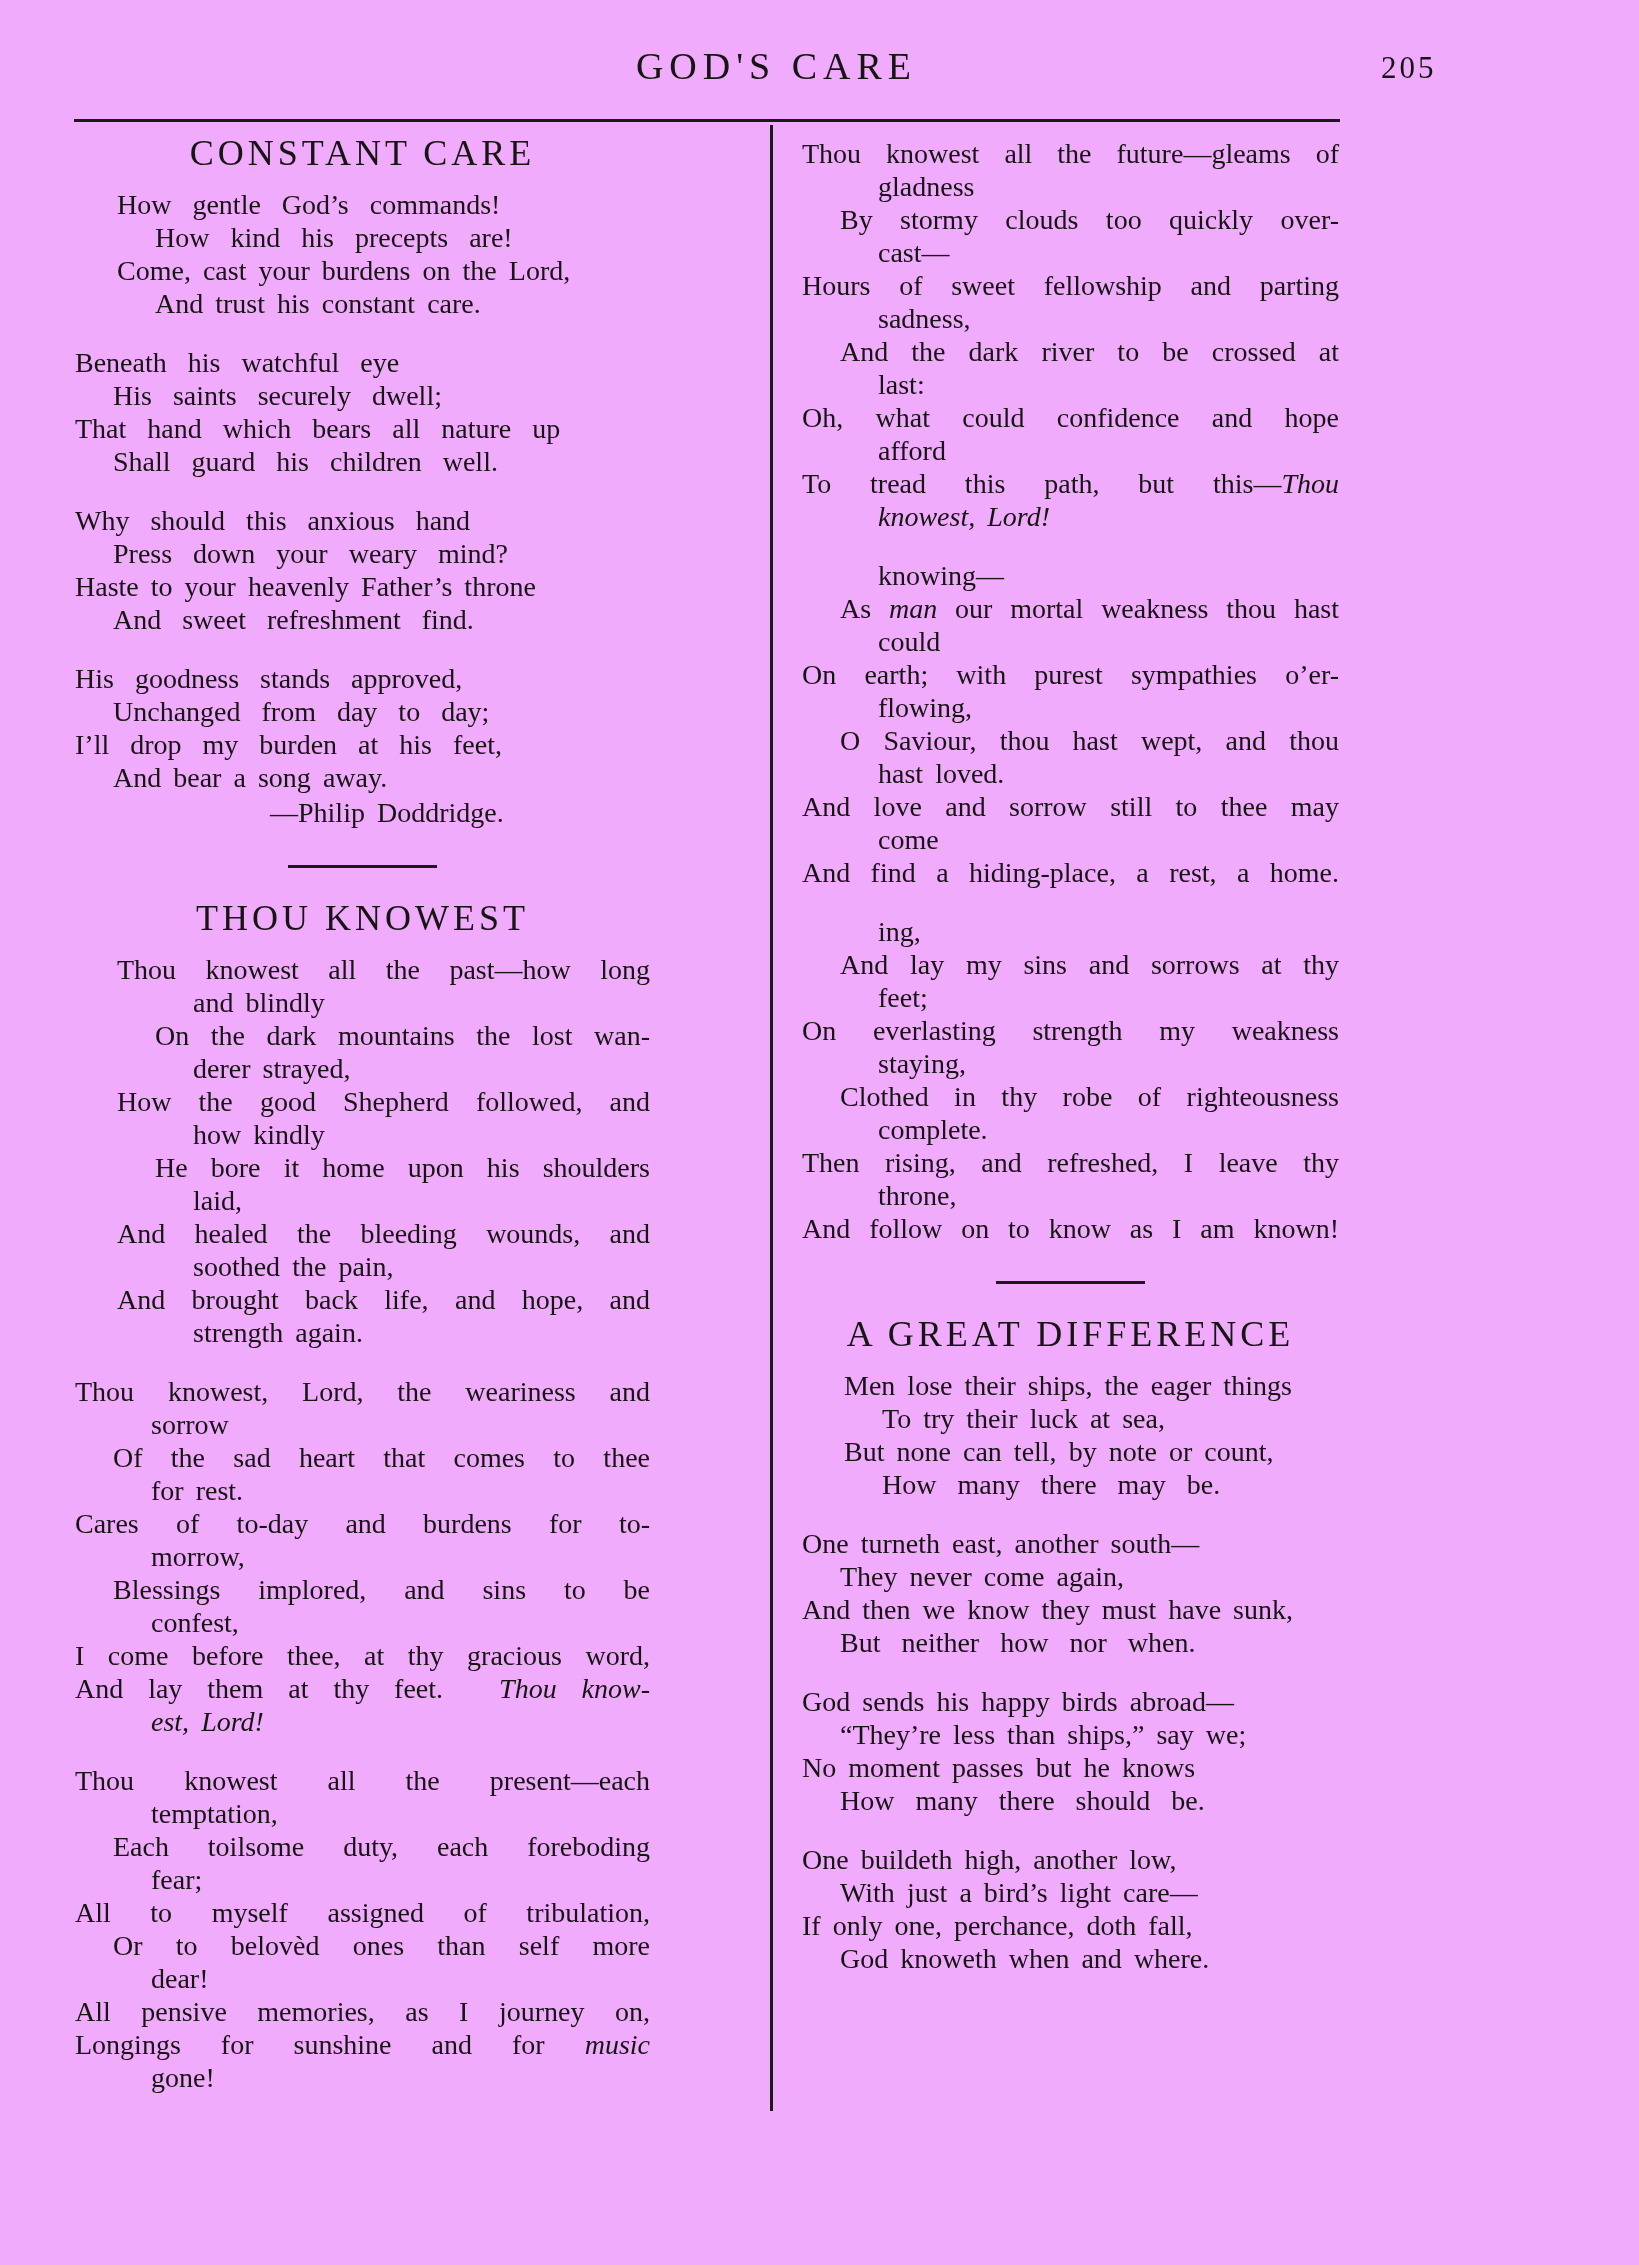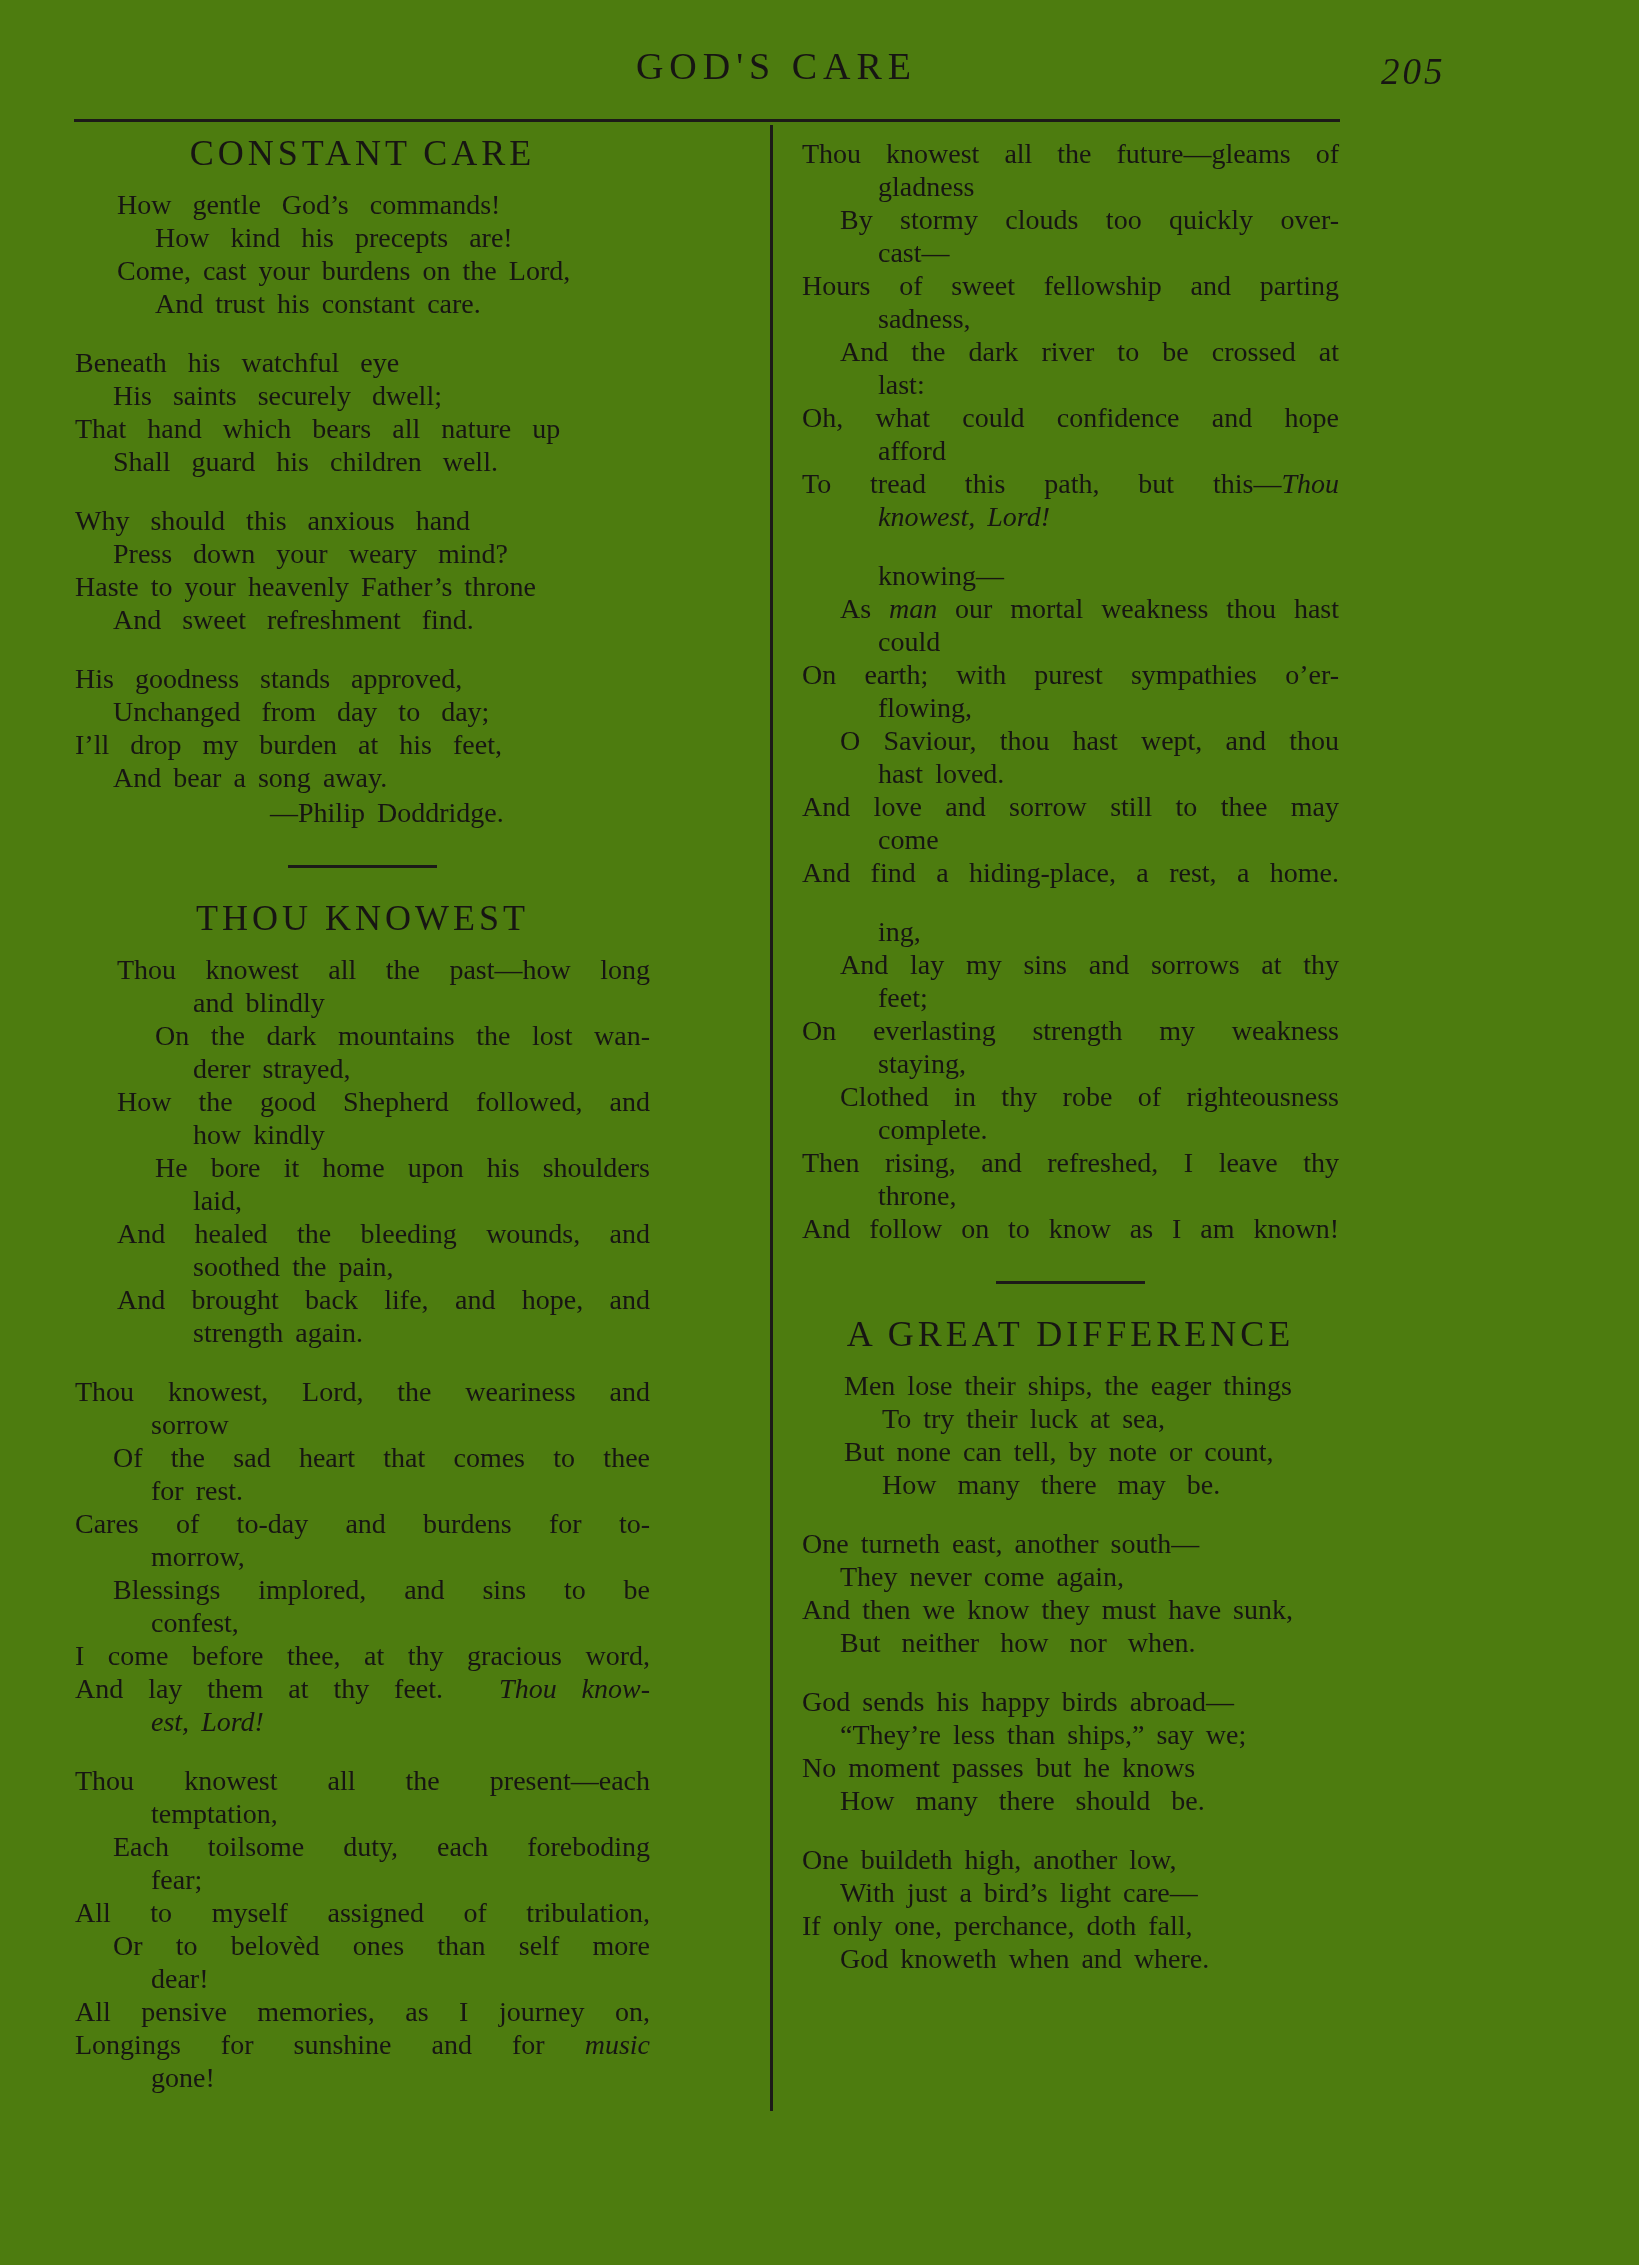--- a/index.html
+++ b/index.html
@@ -1,33 +1,33 @@
 <!DOCTYPE html>
 <html><head>
 <meta charset="utf-8">
 <style>
   html,body { margin:0; padding:0; background:#e8e6e0; }
   .page {
     position:relative;
     width:1640px; height:2266px;
     margin:0 auto;
-    background:#4d7c0f;
+    background:#f0abfc;
     color:#171513;
     font-family:"Liberation Serif","DejaVu Serif",serif;
     overflow:hidden;
   }
   .running-title {
     position:absolute; top:44px; left:458px; width:637px;
     text-align:center;
     font-size:38px; letter-spacing:6px;
     white-space:nowrap;
   }
   .page-number {
     position:absolute; top:50px; left:1381px;
-    font-size:37px; letter-spacing:3px;font-style:italic;
+    font-size:31px; letter-spacing:3px;
   }
   .rule-top {
     position:absolute; left:74px; top:119px;
     width:1266px; height:3px; background:#1c1a18;
   }
   .v-divider {
     position:absolute; left:770px; top:125px;
     width:3px; height:1986px; background:#1c1a18;
   }
   .col {

